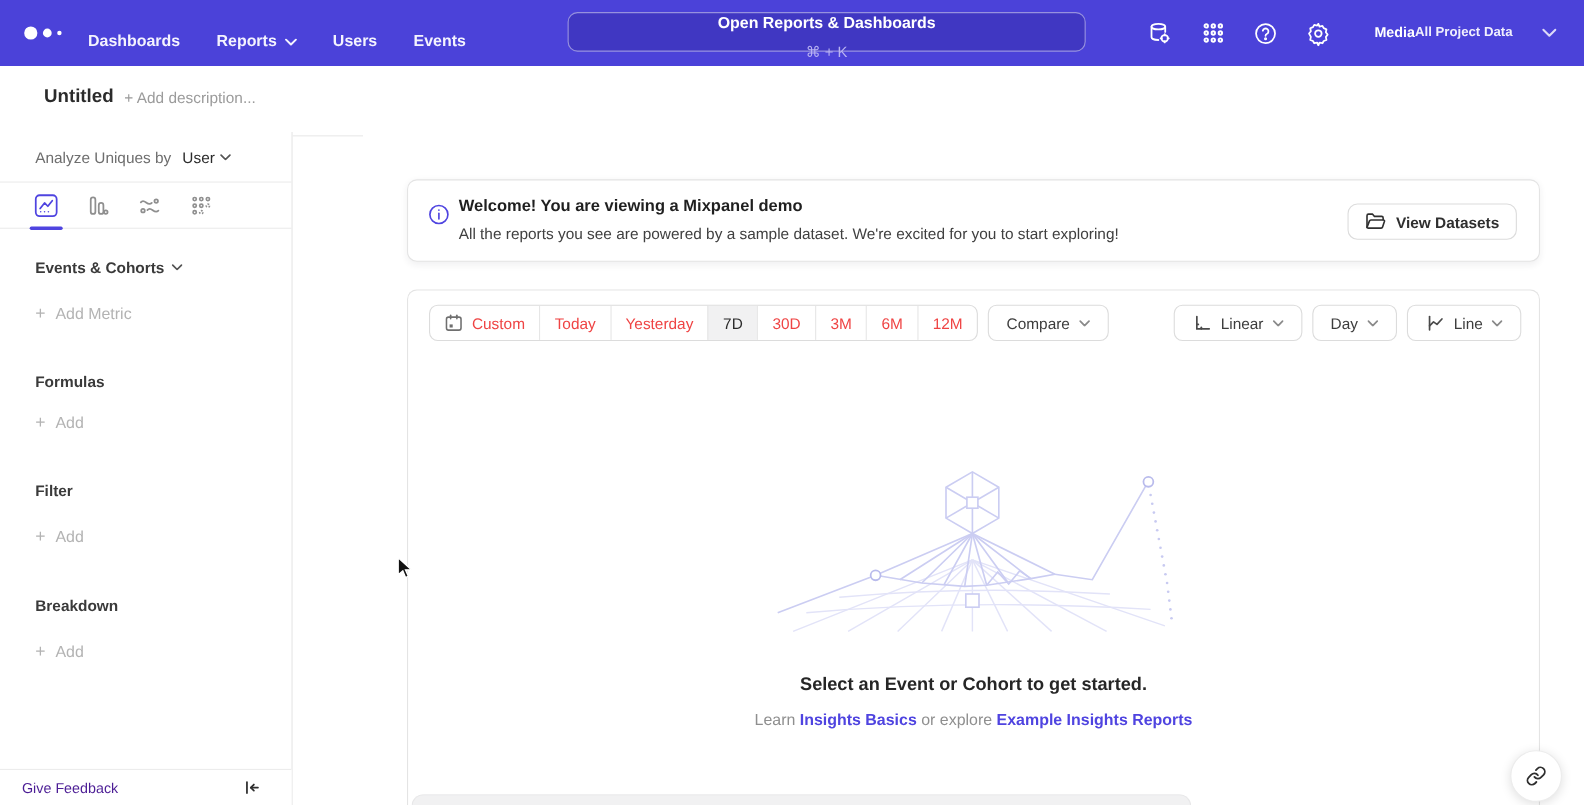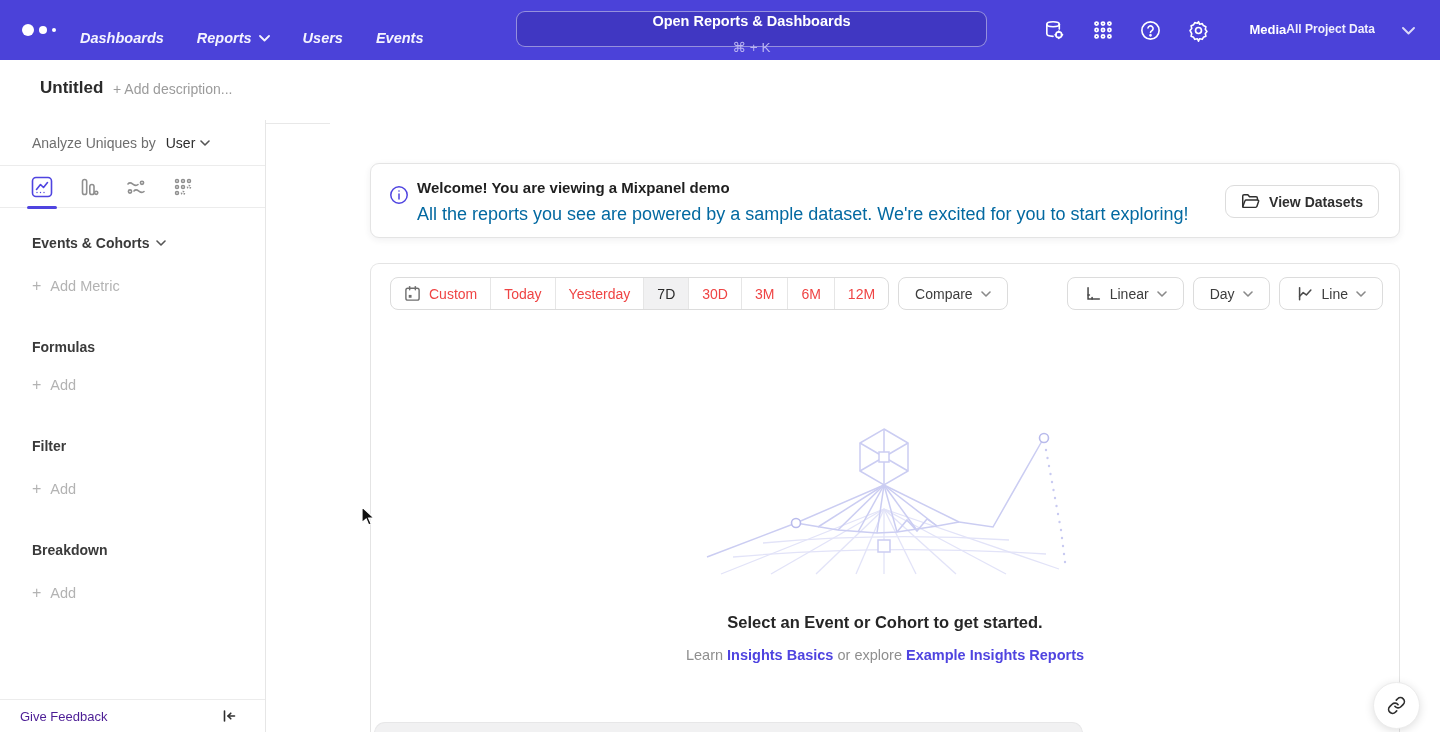--- a/index.html
+++ b/index.html
@@ -6,21 +6,21 @@
   html,body { width:1440px; height:732px; }
   body { font-family:"Liberation Sans", sans-serif; background:#fff; overflow:hidden; }
   .stage { position:relative; width:1440px; height:732px; overflow:hidden; background:#fff; }
 
   
   .topnav { position:absolute; left:0; top:0; width:1440px; height:60px; background:#4b42d9; }
   .logo { position:absolute; left:22px; top:0; height:60px; display:flex; align-items:center; gap:5px; cursor:pointer; }
   .logo .d1 { width:12px; height:12px; border-radius:50%; background:#fff; }
   .logo .d2 { width:8px; height:8px; border-radius:50%; background:#fff; }
   .logo .d3 { width:4px; height:4px; border-radius:50%; background:#fff; }
-  .nav-items { position:absolute; left:80px; top:0; height:76px; display:flex; align-items:center; gap:33px;font-style:italic; }
+  .nav-items { position:absolute; left:80px; top:0; height:76px; display:flex; align-items:center; gap:33px; }
   .nav-item { color:#f4f3fe; font-size:14.5px; font-weight:600; display:flex; align-items:center; gap:7px; cursor:pointer; white-space:nowrap; }
   .searchbar { position:absolute; left:516px; top:11px; width:471px; height:36px; background:rgba(15,8,90,0.18);
     border:1px solid rgba(255,255,255,0.45); border-radius:9px; display:flex; align-items:center; justify-content:center; gap:10px; cursor:pointer;flex-direction:column; }
   .searchbar .ph { color:#fff; font-size:14.5px; font-weight:600; }
   .searchbar .kbd { color:#b9b3f2; font-size:13.5px; font-weight:500; }
   .nav-right { position:absolute; right:25px; top:0; height:60px; display:flex; align-items:center; gap:25px; }
   .nav-ic { width:23px; height:23px; color:#fff; display:flex; align-items:center; justify-content:center; cursor:pointer; }
   .project { display:flex; justify-content:center; line-height:1.25; margin-left:14px; cursor:pointer; }
   .project .pname { color:#fff; font-size:13px; font-weight:700; }
   .project .pscope { color:#f0effd; font-size:12px; font-weight:600; }
@@ -54,21 +54,21 @@
     display:flex; align-items:center; justify-content:space-between; padding:0 28px 0 20px; background:#fff; }
   .feedback { font-size:13px; color:#4c1d95; cursor:pointer; }
   .collapse-ic { color:#2f2f2f; cursor:pointer; display:flex; }
 
   
   .main { position:absolute; left:330px; top:120px; width:1110px; height:612px; background:#fff; overflow:hidden; }
   .banner { position:absolute; left:40px; top:43px; width:1030px; height:75px; background:#fff; border:1px solid #e4e4e4;
     border-radius:9px; box-shadow:0 2px 7px rgba(40,40,60,0.07); }
   .banner .info { position:absolute; left:18px; top:21px; color:#4f44e0; }
   .banner-title { position:absolute; left:46px; top:15px; font-size:15px; font-weight:700; color:#1f1f1f; }
-  .banner-sub { position:absolute; left:46px; top:40px; font-size:18px; color:#0369a1; }
+  .banner-sub { position:absolute; left:46px; top:40px; font-size:14px; color:#404040; }
   .view-datasets { position:absolute; right:20px; top:21px; height:33px; padding:0 15px; background:#fff; border:1px solid #dcdcdc;
     border-radius:9px; display:flex; align-items:center; gap:9px; font-size:14px; font-weight:600; color:#2f2f2f; cursor:pointer; font-family:inherit; }
 
   .chart-card { position:absolute; left:40px; top:143px; width:1030px; height:470px; background:#fff; border:1px solid #e4e4e4;
     border-radius:9px 9px 0 0; border-bottom:none; }
   .toolbar { position:absolute; left:19px; right:16px; top:13px; display:flex; justify-content:space-between; align-items:center; }
   .tb-left, .tb-right { display:flex; align-items:center; gap:9px; }
   .seg { display:flex; align-items:stretch; border:1px solid #dcdcdc; border-radius:8px; overflow:hidden; height:33px; background:#fff; }
   .seg-item { display:flex; align-items:center; gap:8px; padding:0 13px; font-size:14px; color:#ef4444; border-left:1px solid #e6e6e6; cursor:pointer; white-space:nowrap; }
   .seg-item:first-child { border-left:none; }

